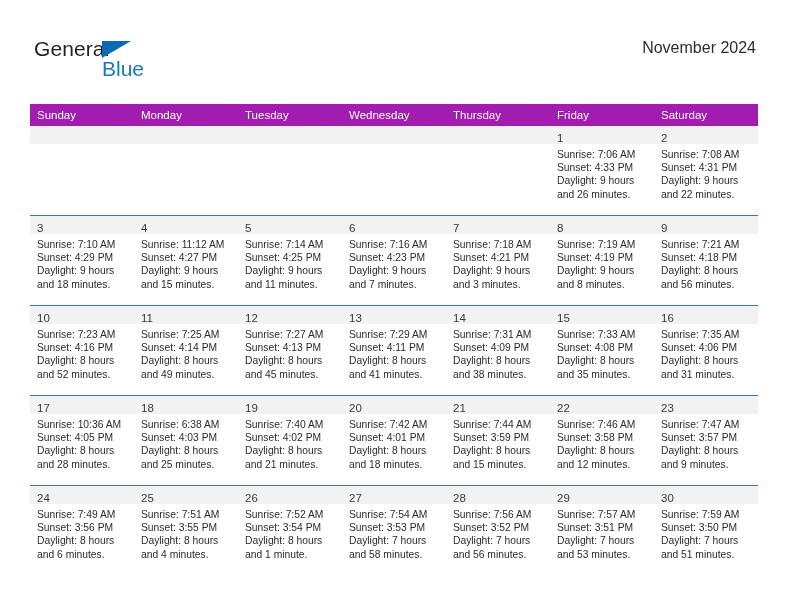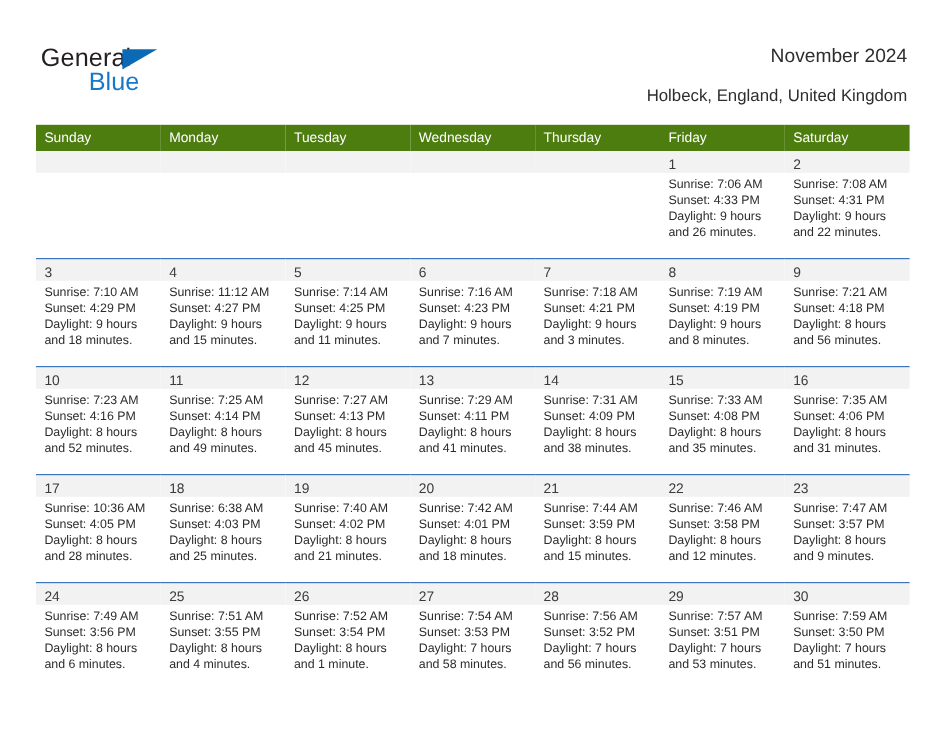--- a/index.html
+++ b/index.html
@@ -51,21 +51,21 @@
     position: absolute;
     left: 68px;
     top: 3px;
     width: 0;
     height: 0;
     border-left: 29px solid #0b6ab5;
     border-bottom: 17px solid transparent;
   }
   .logo-blue {
     position: absolute;
-    left: 40px;
+    left: 68px;
     top: 20px;
     font-size: 21px;
     color: #1878c8;
     line-height: 22px;
     white-space: nowrap;
   }
 
   .title-block {
     position: absolute;
     right: 36px;
@@ -90,21 +90,21 @@
   
   .calendar {
     position: absolute;
     left: 30px;
     top: 104px;
     width: 728px;
     border-collapse: collapse;
     table-layout: fixed;
   }
   .calendar th {
-    background: #4d7c0f;
+    background: #a21caf;
     color: #ffffff;
     font-size: 11.5px;
     font-weight: normal;
     text-align: left;
     padding: 5px 0 5px 7px;
     height: 11px;
     border: none;
   }
   .calendar td {
     vertical-align: top;
@@ -149,21 +149,20 @@
   <div class="header">
 
     <div class="logo">
       <span class="logo-general">General</span>
       <span class="logo-triangle"></span>
       <span class="logo-blue">Blue</span>
     </div>
 
     <div class="title-block">
       <div class="cal-title">November 2024</div>
-      <div class="cal-subtitle">Holbeck, England, United Kingdom</div>
     </div>
 
   </div>
 
   <table class="calendar">
     <thead>
       <tr>
         <th>Sunday</th>
         <th>Monday</th>
         <th>Tuesday</th>

